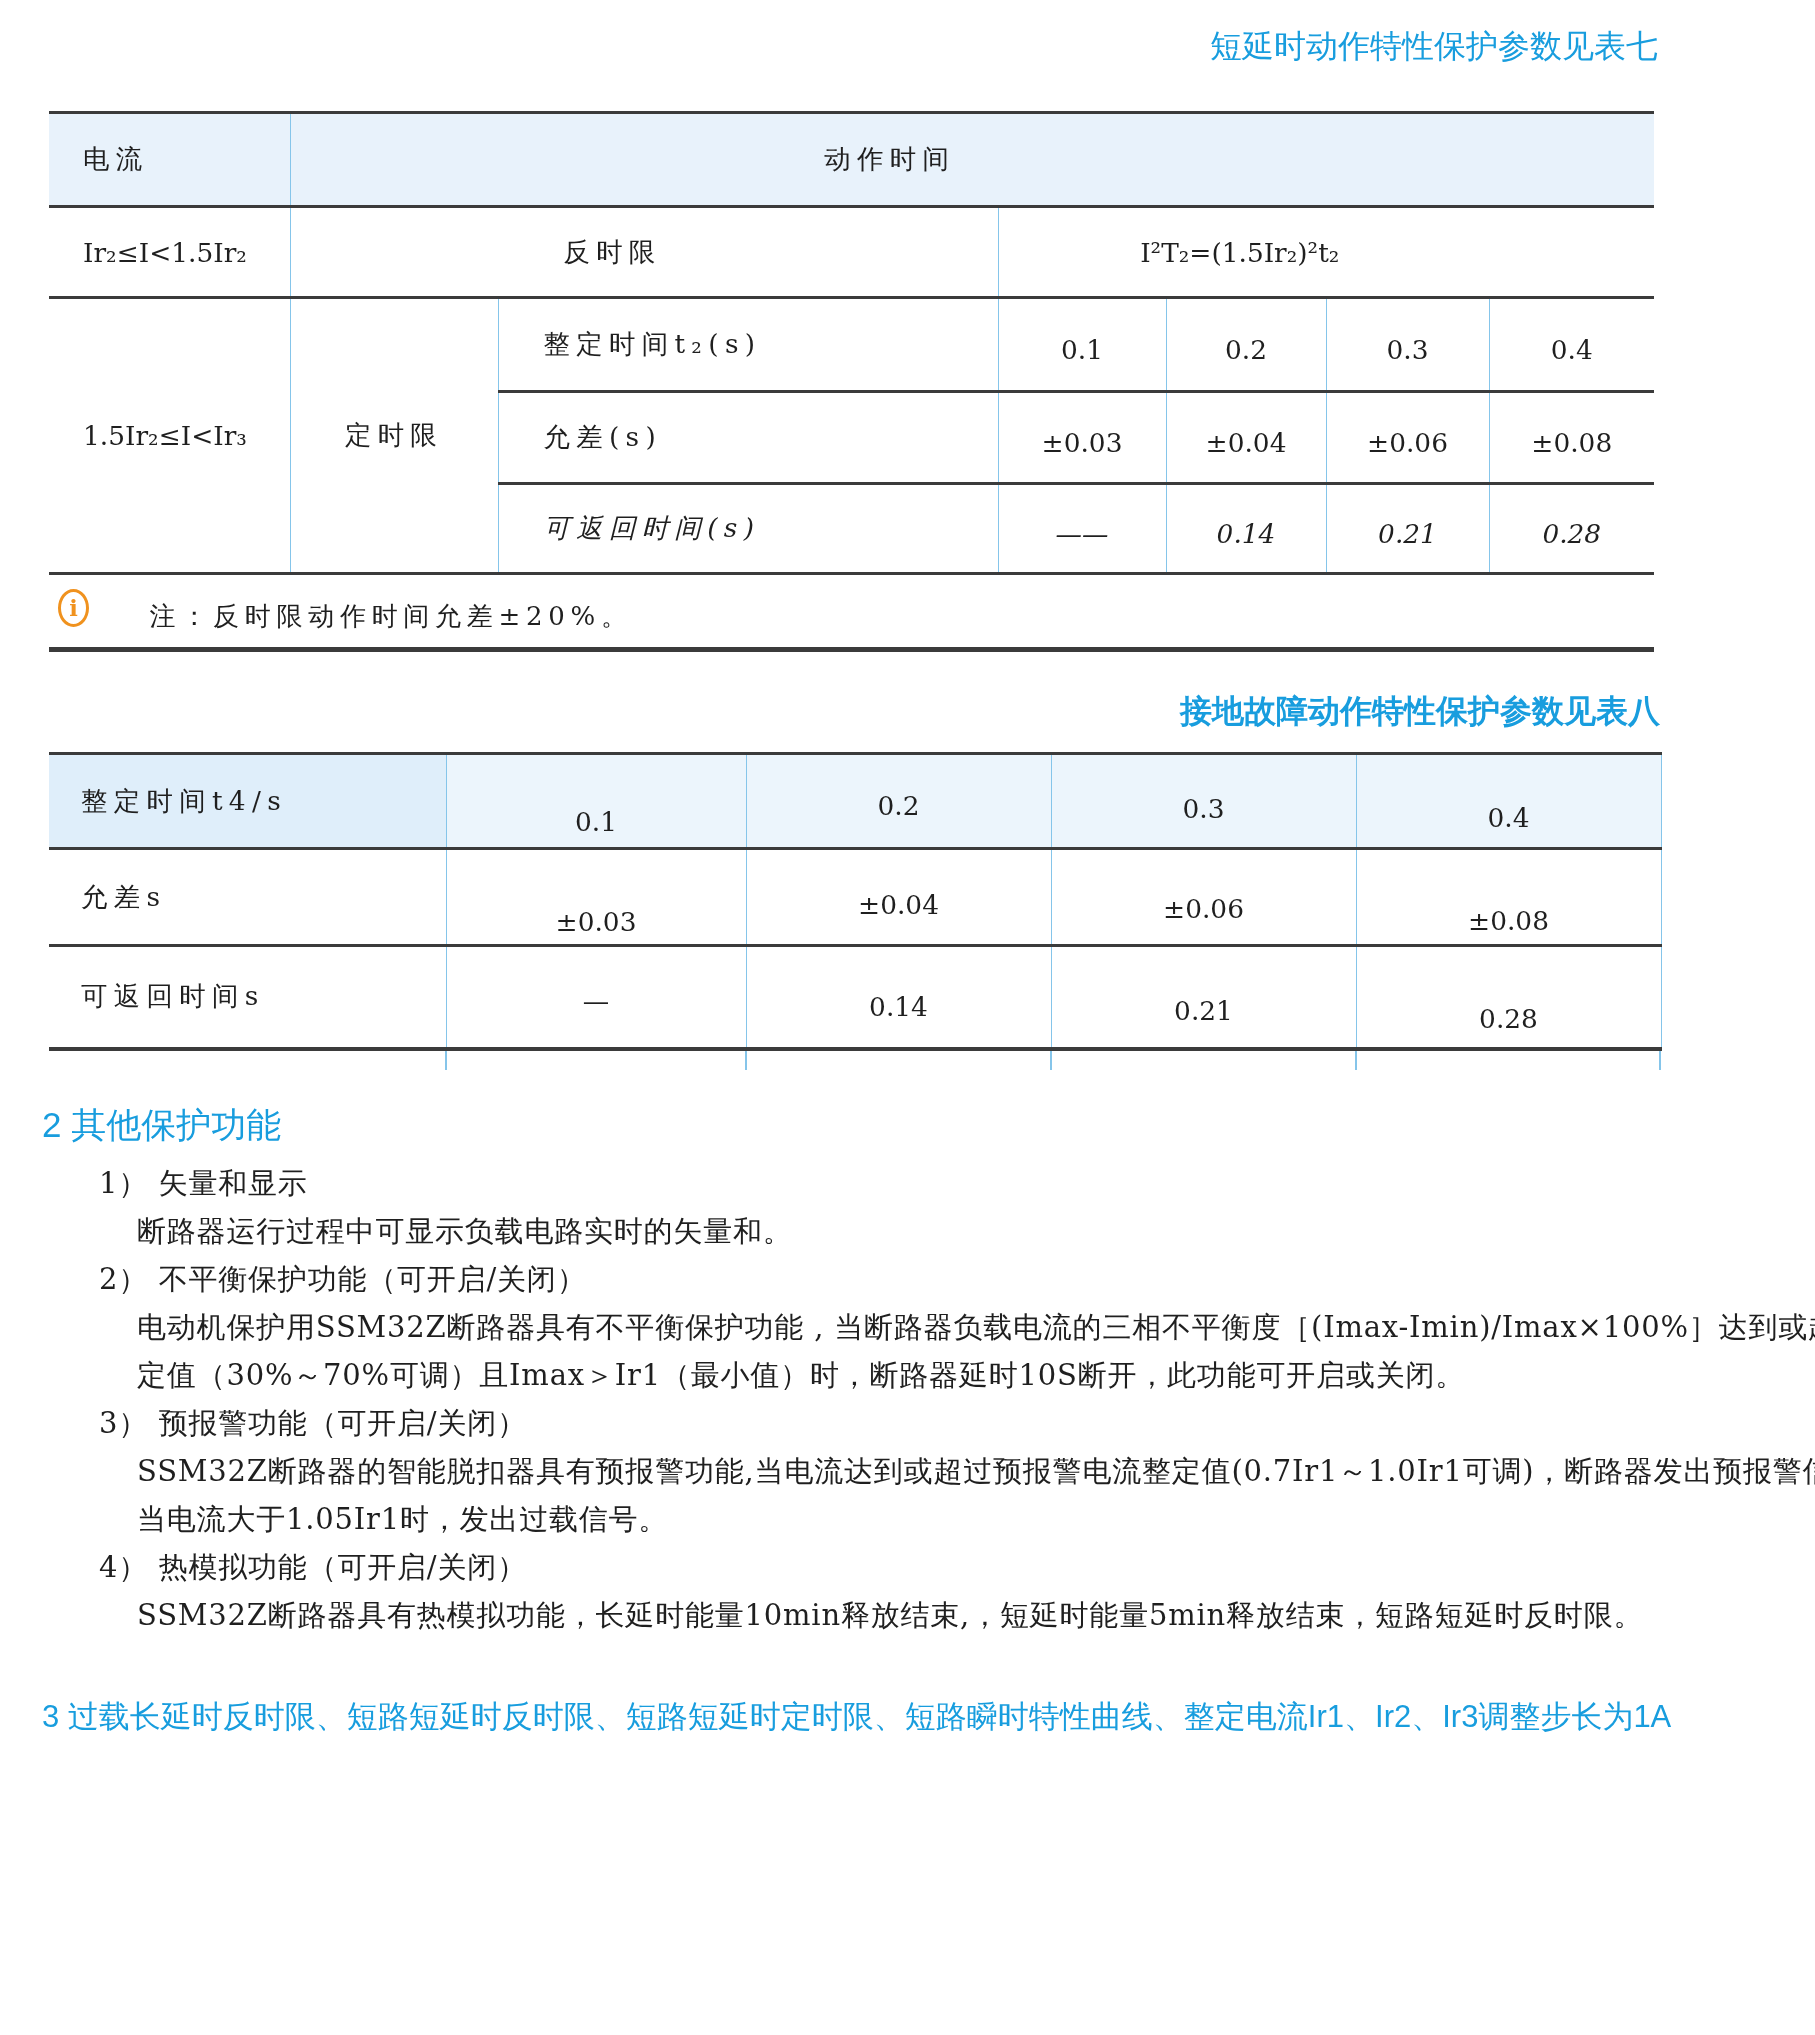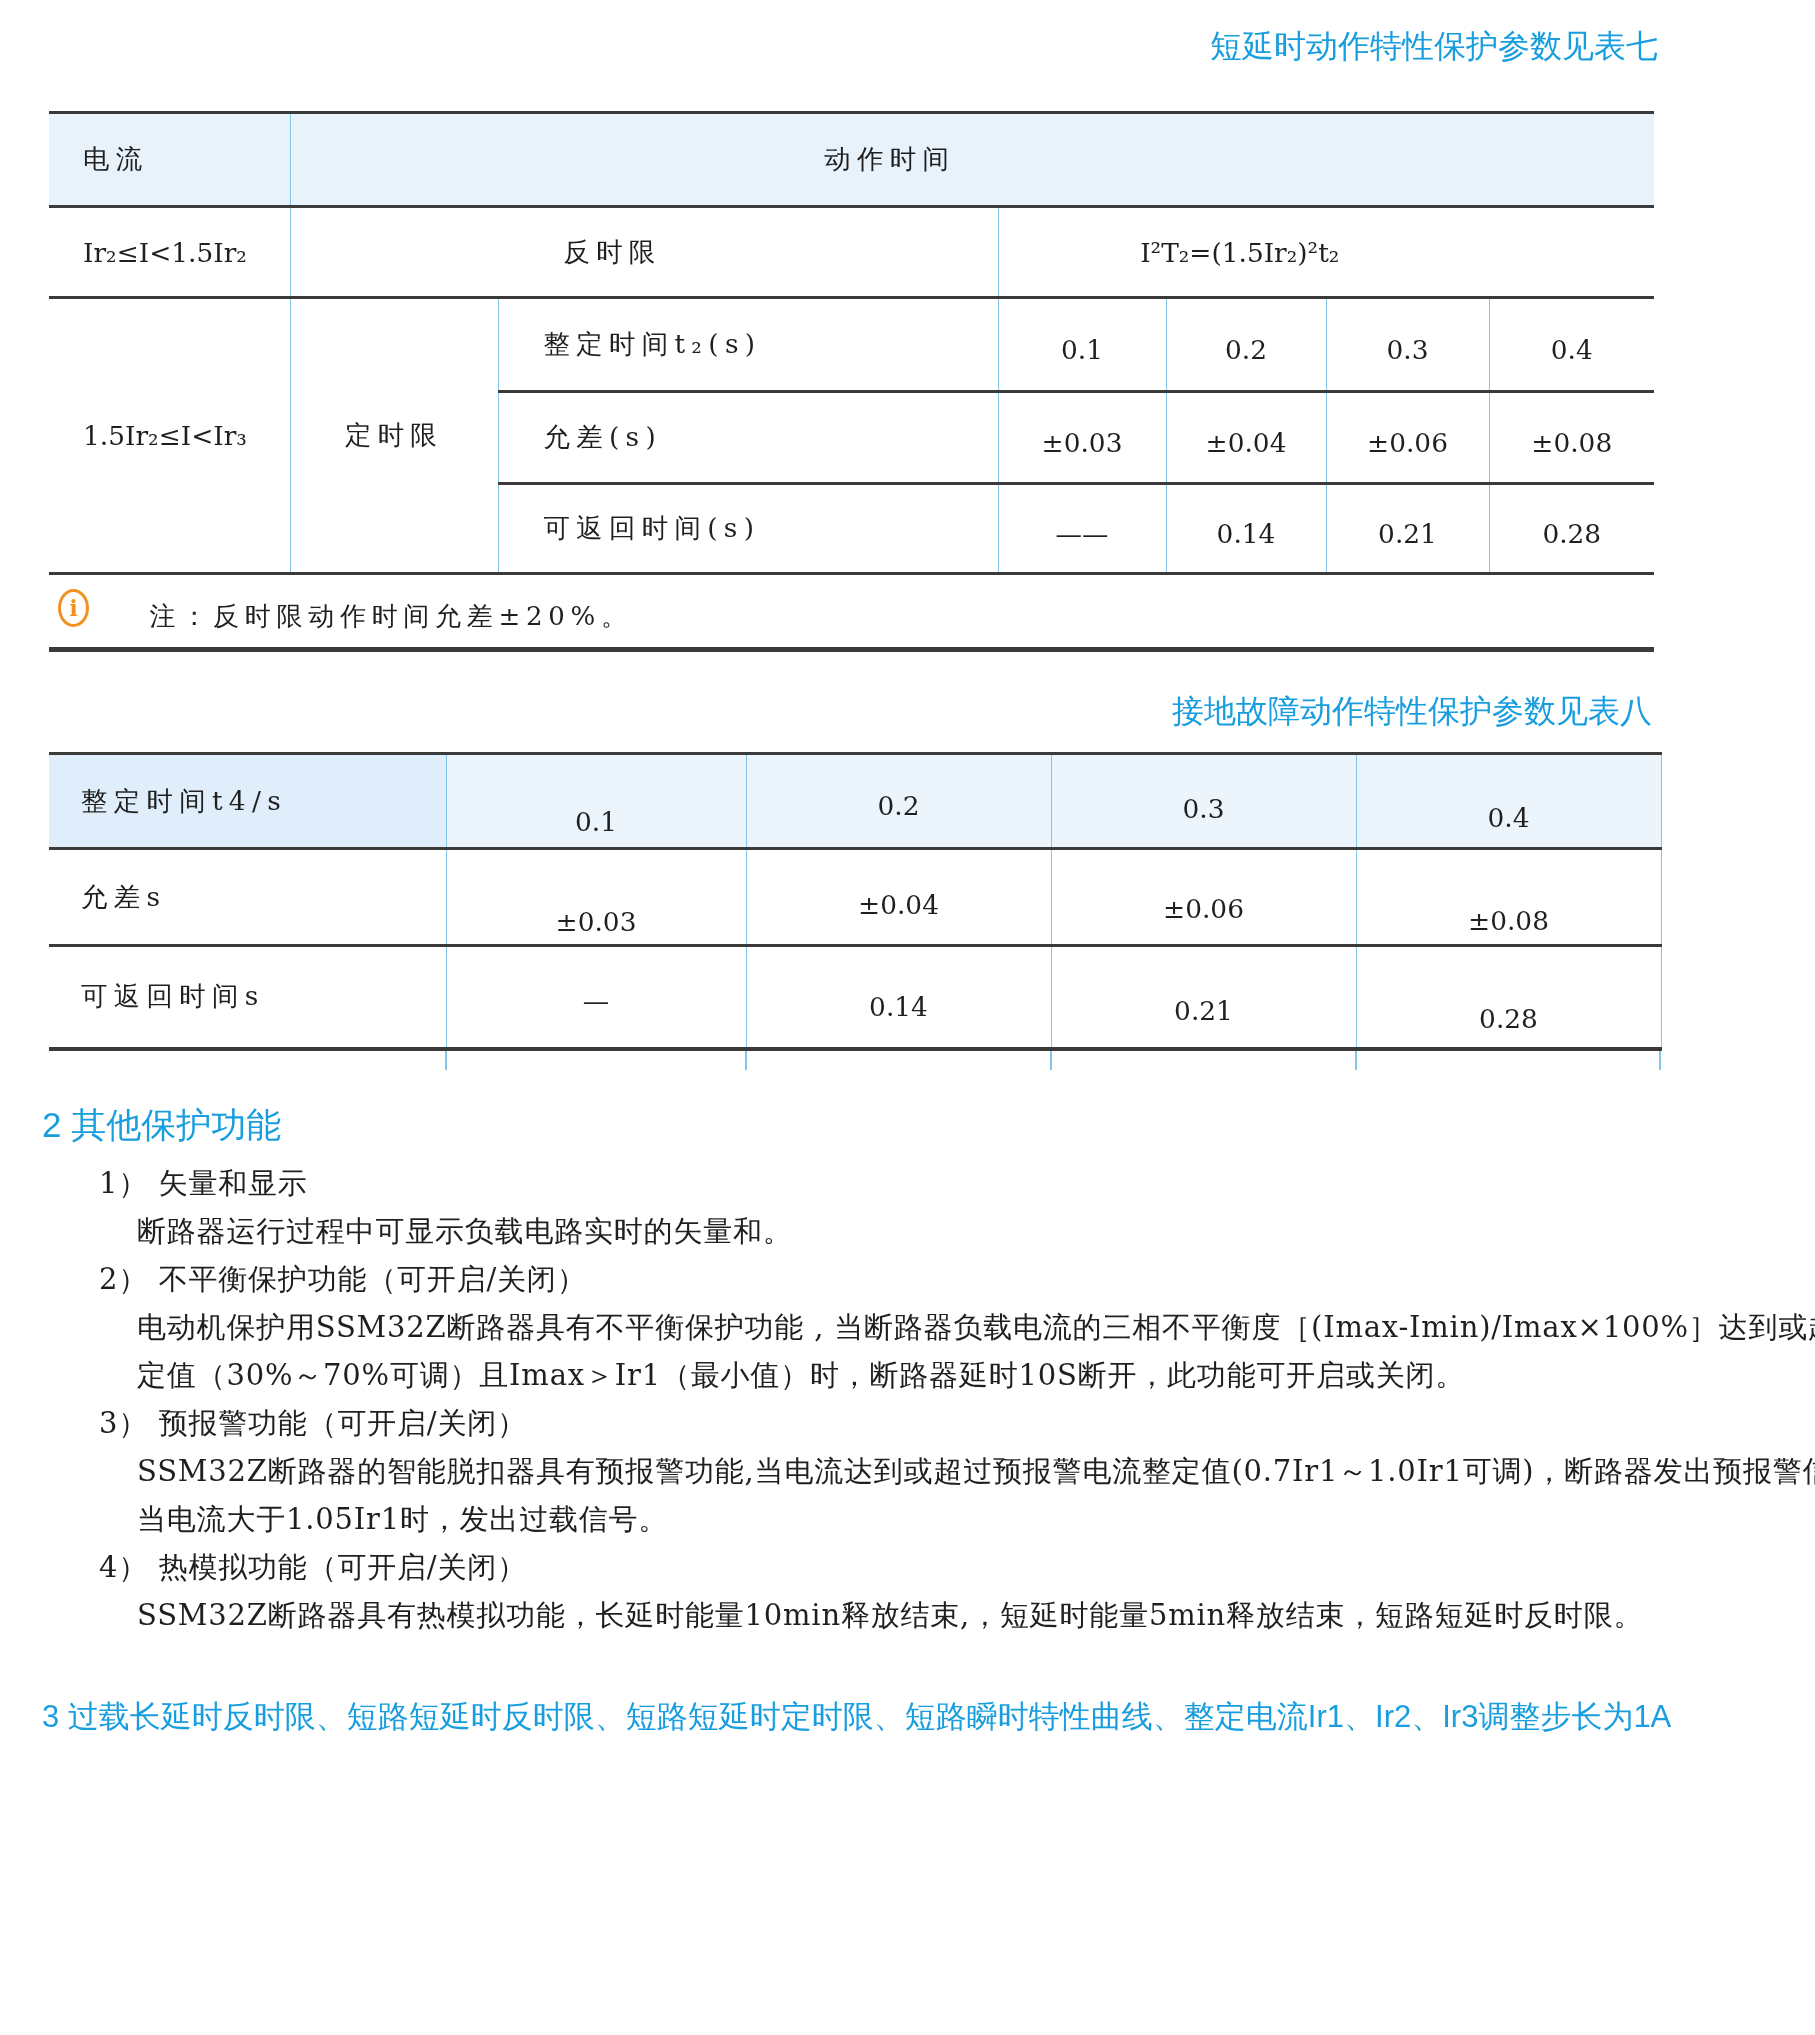--- a/index.html
+++ b/index.html
@@ -15,21 +15,21 @@
   .page{
     position:relative;width:1816px;height:1861px;background:#ffffff;overflow:hidden;
     font-family:"DejaVu Serif","Liberation Serif",serif;color:var(--ink);
   }
   
   .caption{
     position:absolute;font-family:"Liberation Sans","DejaVu Sans",sans-serif;
     font-size:32px;color:var(--blue);white-space:nowrap;
   }
   .cap7{top:25px;right:158px;}
-  .cap8{top:690px;right:164px;}
+  .cap8{top:690px;right:156px;font-weight:bold;}
   .sec-heading{
     position:absolute;left:42px;font-family:"Liberation Sans","DejaVu Sans",sans-serif;
     color:var(--blue);white-space:nowrap;
   }
   .h2{top:1102px;font-size:35px;}
   .h3{top:1696px;font-size:31px;}
   
   .tblwrap{position:absolute;left:49px;}
   .w7{top:111px;width:1605px;}
   .w8{top:752px;width:1611px;}
@@ -39,21 +39,21 @@
      border-top:3px solid var(--dark);vertical-align:middle;overflow:hidden;white-space:nowrap;}
   tr td:first-child{border-left:none;}
   tr td:last-child{border-right:none;}
   .sp{letter-spacing:0.24em;}
   .c{text-align:center;}
   .lbl{padding-left:34px;text-align:left;}
   .lbl2{padding-left:45px;text-align:left;}
   
   .t7 tr:first-child td{border-top:3.8px solid var(--dark);background:var(--hdr);}
   .t7{border-bottom:3.8px solid var(--dark);}
-  .r-a{height:94px;}.r-b{height:91px;}.r-c{height:94px;}.r-d{height:92px;}.r-e{height:90px;}
+  .r-a{height:94px;}.r-b{height:91px;}.r-c{height:94px;}.r-d{height:92px;}.r-e{height:90px;font-style:italic;}
   .shift-a{padding-right:166px;}
   .shift-b{padding-right:64px;}
   .shift-c{padding-right:174px;}
   .t7 td.val{padding-top:10.6px;}
   
   .note{height:72px;border-bottom:5.3px solid var(--dark);display:flex;align-items:center;padding-left:9px;}
   .info-icon{
     display:inline-flex;align-items:center;justify-content:center;
     width:25px;height:32px;border:3px solid #f0921e;border-radius:50%;
     color:#f0921e;font-family:"DejaVu Serif",serif;font-weight:bold;font-size:22.6px;

